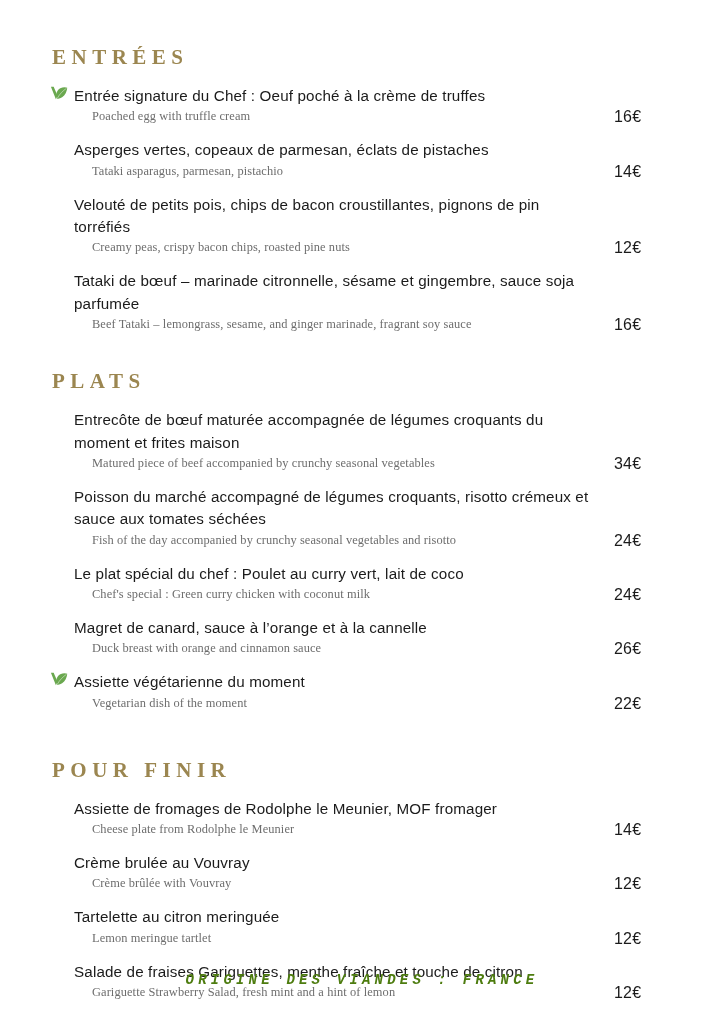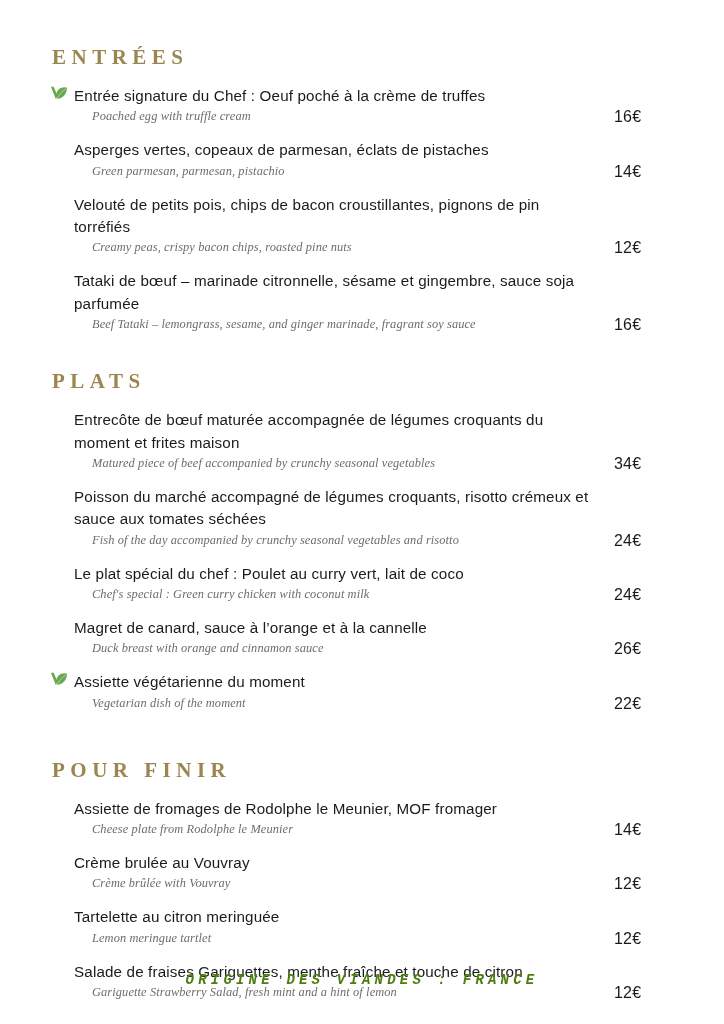--- a/index.html
+++ b/index.html
@@ -67,21 +67,20 @@
     font-weight: 400;
     font-size: 15.2px;
     line-height: 1.47;
     letter-spacing: 0.15px;
     color: #1b1b1b;
     margin: 0;
   }
 
   .item-desc {
     font-family: "Liberation Serif", serif;
-    font-style: italic;
     font-size: 12.4px;
     line-height: 1.45;
     color: #6d6d6d;
     margin: 1px 0 0 18px;
     letter-spacing: 0.1px;
   }
 
   .item-price {
     flex: 0 0 auto;
     width: 62px;
@@ -148,21 +147,21 @@
         <div class="item-texts">
           <div class="item-name">Entrée signature du Chef : Oeuf poché à la crème de truffes</div>
           <div class="item-desc">Poached egg with truffle cream</div>
         </div>
         <div class="item-price">16€</div>
       </div>
 
       <div class="item">
         <div class="item-texts">
           <div class="item-name">Asperges vertes, copeaux de parmesan, éclats de pistaches</div>
-          <div class="item-desc">Green parmesan, parmesan, pistachio</div>
+          <div class="item-desc">Tataki asparagus, parmesan, pistachio</div>
         </div>
         <div class="item-price">14€</div>
       </div>
 
       <div class="item two-line">
         <div class="item-texts">
           <div class="item-name">Velouté de petits pois, chips de bacon croustillantes, pignons de pin torréfiés</div>
           <div class="item-desc">Creamy peas, crispy bacon chips, roasted pine nuts</div>
         </div>
         <div class="item-price">12€</div>

